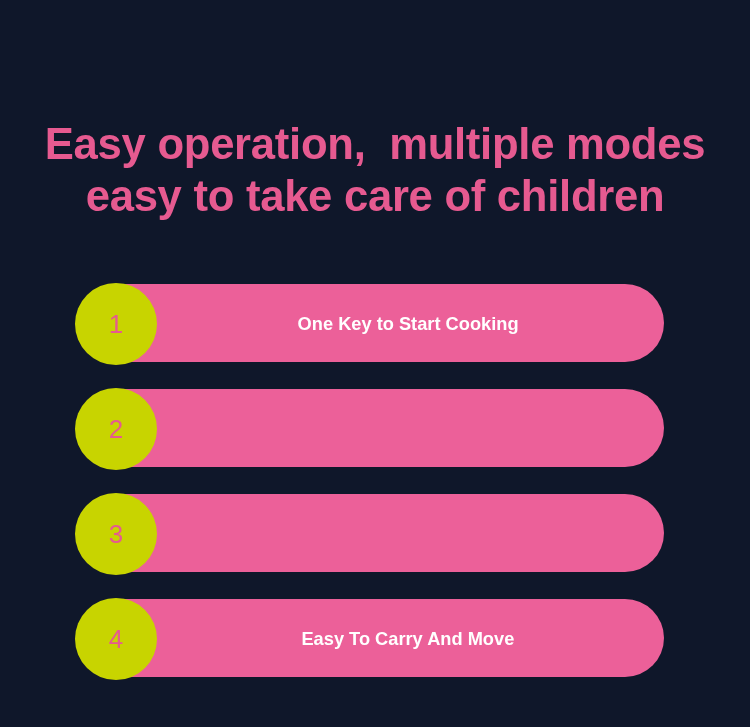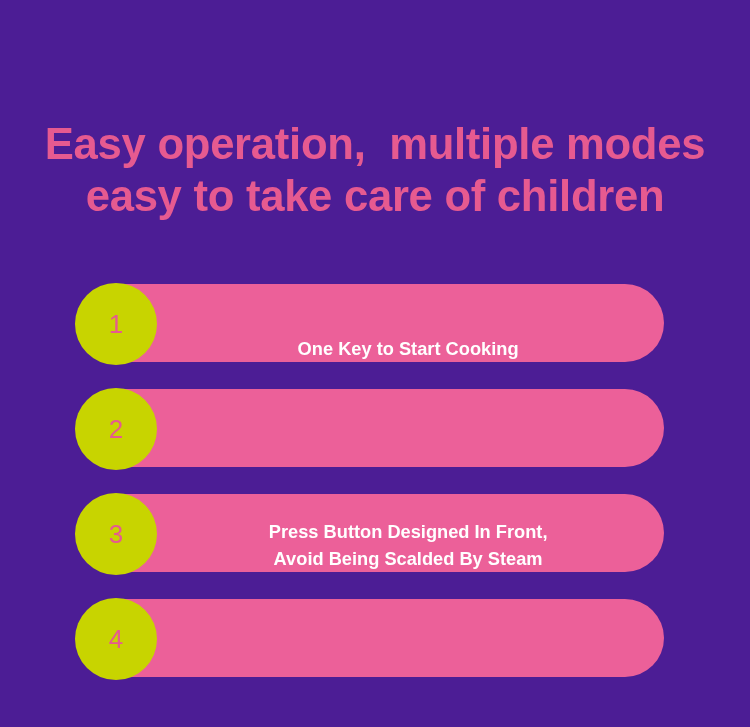--- a/index.html
+++ b/index.html
@@ -12,21 +12,21 @@
     height: 727px;
     background: #f4f4f4;
     font-family: "Liberation Sans", "DejaVu Sans", sans-serif;
     overflow: hidden;
   }
 
   #page {
     position: relative;
     width: 750px;
     height: 727px;
-    background: #4c1d95;
+    background: #0f172a;
   }
 
   
   .heading {
     position: absolute;
     left: 0;
     top: 118px;
     width: 750px;
     text-align: center;
     color: #e65a90;
@@ -73,21 +73,21 @@
 
   .pill-text {
     position: absolute;
     left: 96px;
     right: 30px;
     top: 0;
     height: 78px;
     display: flex;
     flex-direction: column;
     align-items: center;
-    justify-content: flex-end;
+    justify-content: center;
     color: #ffffff;
     font-weight: bold;
     font-size: 19px;
     line-height: 27px;
     text-align: center;
     -webkit-font-smoothing: antialiased;
   }
   .pill-text .tline {
     display: block;
     transform: scaleX(0.96);
@@ -136,30 +136,29 @@
 
     <div class="feature-row">
       <div class="pill"></div>
       <div class="badge">
         <span>2</span>
       </div>
     </div>
 
     <div class="feature-row">
       <div class="pill"></div>
-      <div class="pill-text">
-        <span class="tline">Press Button Designed In Front,</span>
-        <span class="tline">Avoid Being Scalded By Steam</span>
-      </div>
       <div class="badge">
         <span>3</span>
       </div>
     </div>
 
     <div class="feature-row">
       <div class="pill"></div>
+      <div class="pill-text">
+        <span class="tline">Easy To Carry And Move</span>
+      </div>
       <div class="badge">
         <span>4</span>
       </div>
     </div>
 
   </div>
 </div>
 
 </body></html>

